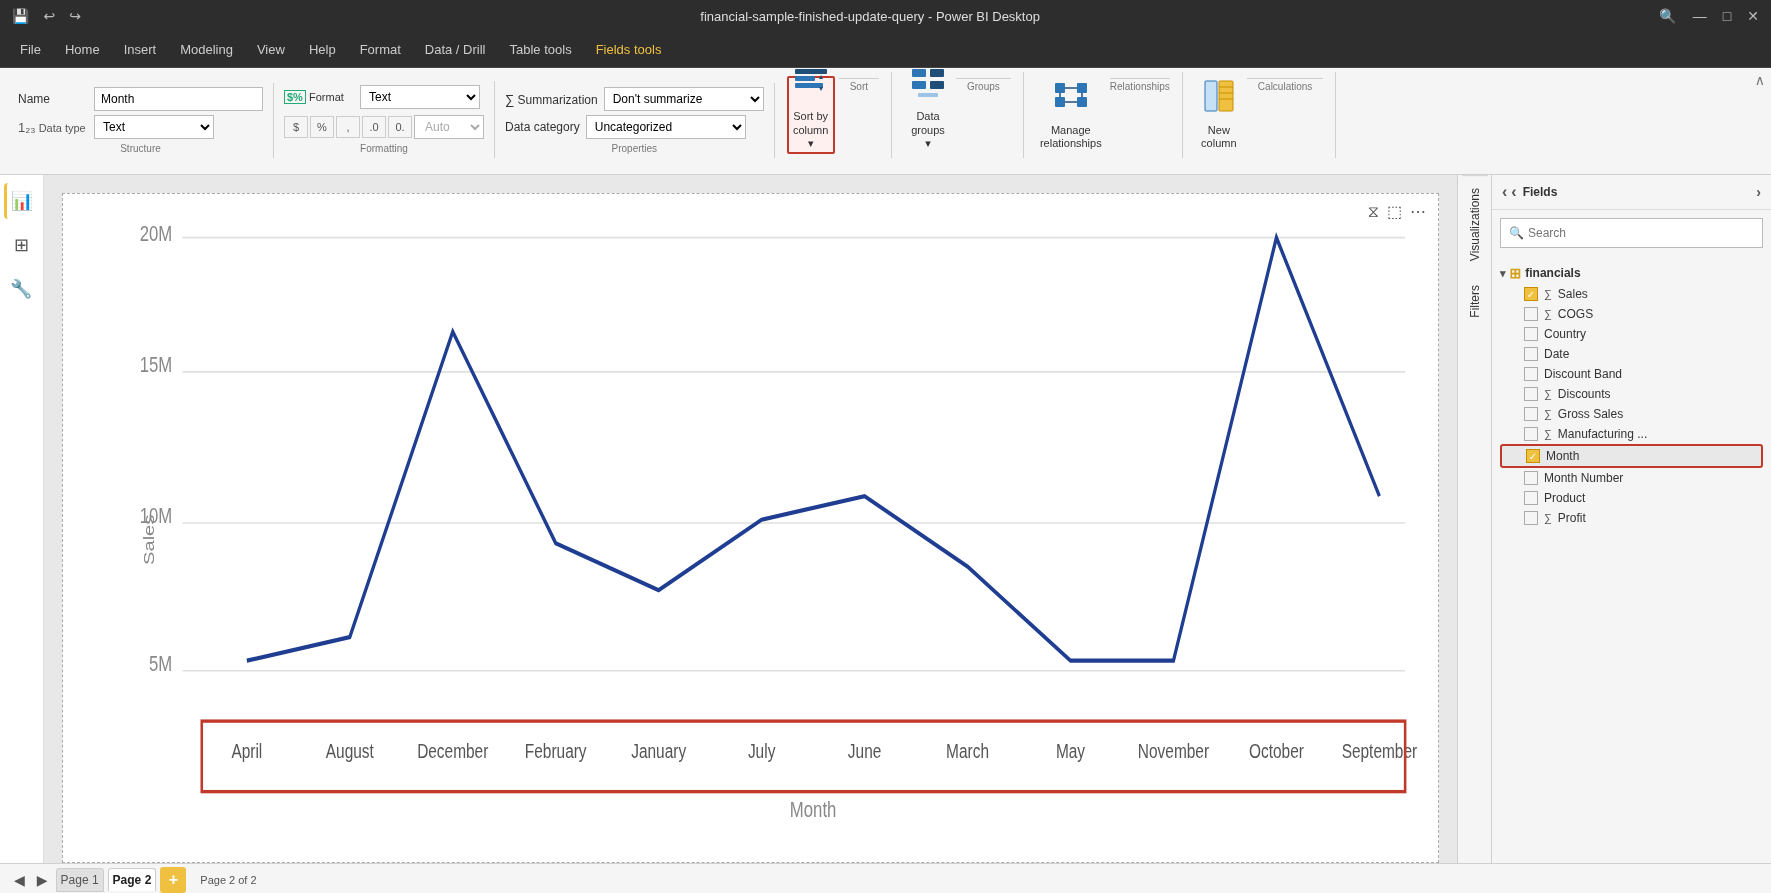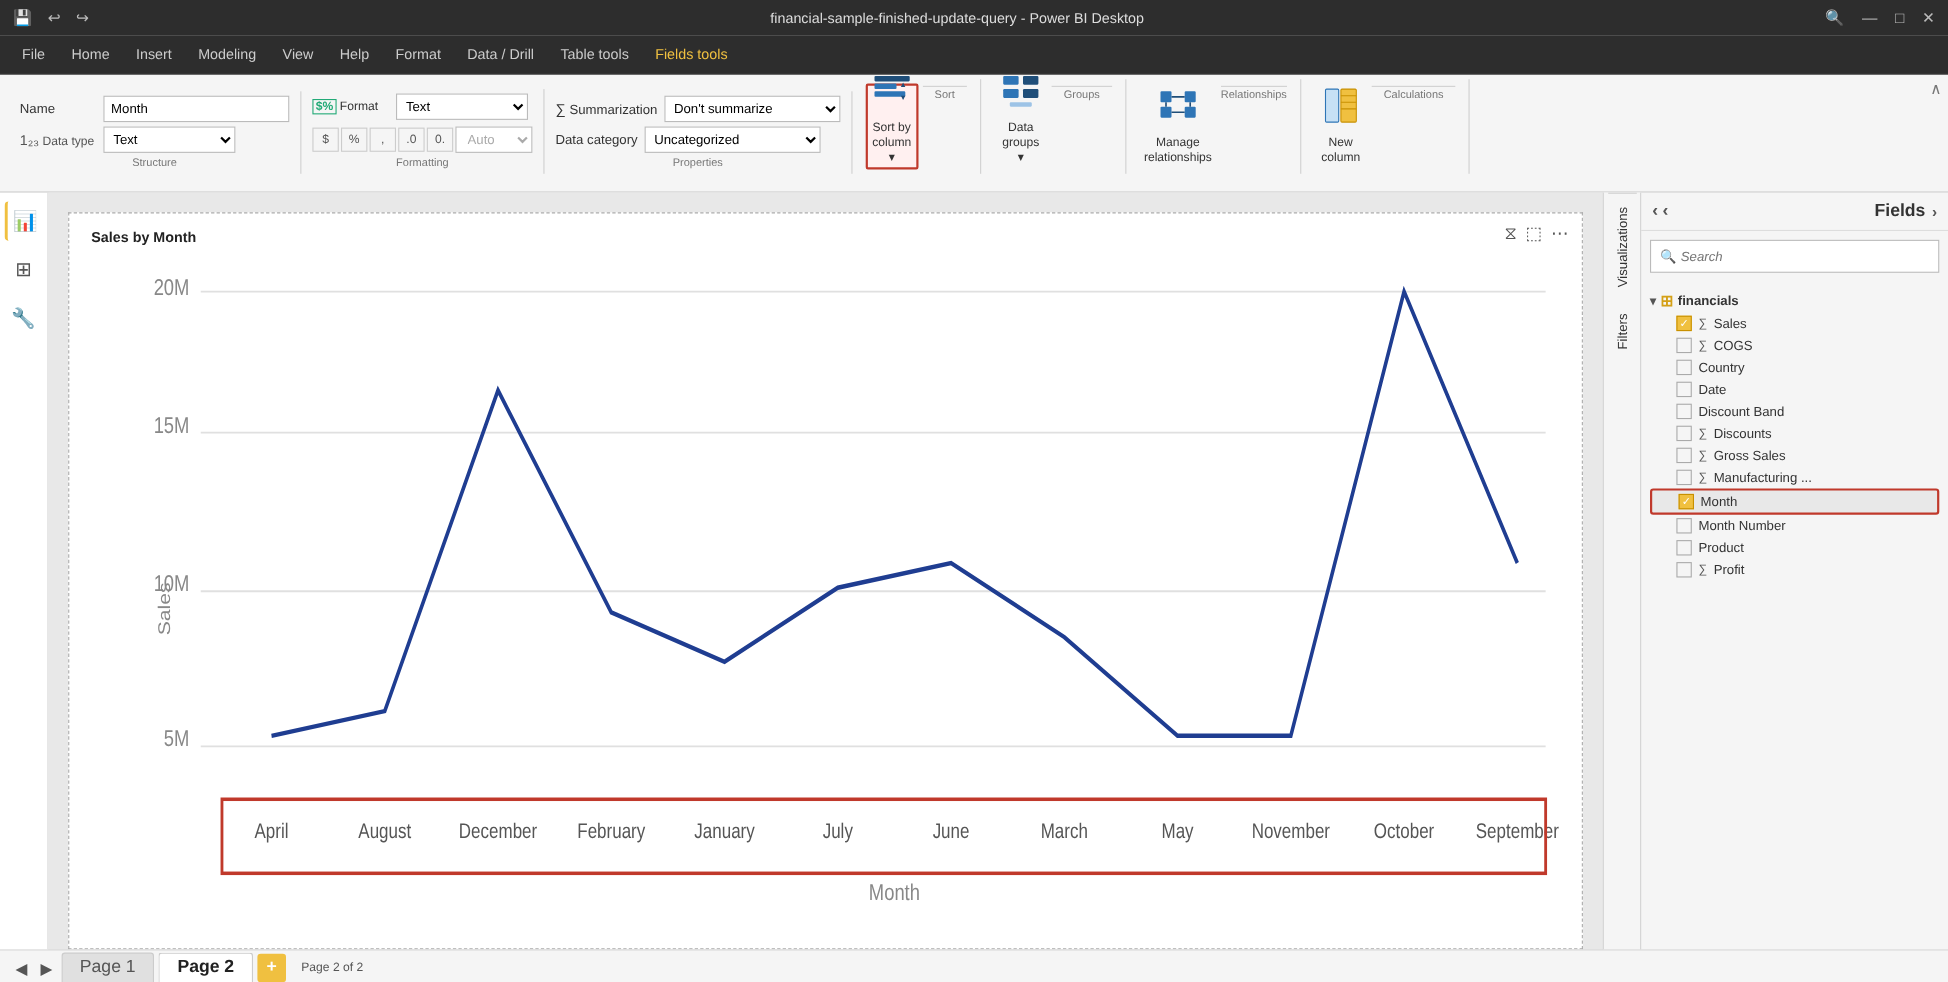--- a/index.html
+++ b/index.html
@@ -203,34 +203,34 @@
     .right-panel-header {
       display: flex;
       align-items: center;
       padding: 8px 10px;
       gap: 6px;
       border-bottom: 1px solid #ddd;
       font-size: 14px; font-weight: 600; color: #333;
     }
     .right-panel-header .nav-arrows { display: flex; gap: 4px; }
     .nav-arrow { font-size: 16px; color: #555; cursor: pointer; }
-    .fields-title { flex: 1; font-size: 16px; font-weight: 600; text-align: right; }
+    .fields-title { flex: 1; font-size: 12px; font-weight: 600; }
     .fields-expand { font-size: 14px; color: #555; cursor: pointer; }
 
     .search-box {
       margin: 8px;
       border: 1px solid #bbb;
       background: white;
       display: flex; align-items: center;
       padding: 4px 8px;
       height: 30px;
     }
     .search-box input {
       border: none; outline: none; background: transparent;
-      font-size: 12px; color: #333; flex: 1; font-style: italic;
+      font-size: 12px; color: #333; flex: 1;
     }
     .search-icon { font-size: 12px; color: #888; margin-right: 4px; }
 
     .fields-list { overflow-y: auto; flex: 1; padding: 4px 0; }
     .fields-section { padding: 2px 8px; }
     .fields-section-header {
       display: flex; align-items: center; gap: 4px;
       padding: 3px 0; cursor: pointer; font-weight: 600; font-size: 12px; color: #333;
     }
     .chevron { font-size: 11px; color: #555; }
@@ -257,22 +257,22 @@
       background: #f5f5f5;
       border-top: 1px solid #d0d0d0;
       display: flex;
       align-items: center;
       padding: 0 10px;
       gap: 4px;
     }
     .page-nav { display: flex; align-items: center; gap: 4px; }
     .page-nav-btn { font-size: 14px; color: #555; cursor: pointer; padding: 2px 4px; }
     .page-tab {
-      padding: 4px 16px;
-      font-size: 16px;
+      padding: 4px 4px;
+      font-size: 12px;
       cursor: pointer;
       border-radius: 3px 3px 0 0;
       background: #e0e0e0;
       color: #555;
       border: 1px solid #ccc;
     }
     .page-tab.active { background: white; color: #222; font-weight: 600; border-bottom: none; }
     .page-add {
       width: 26px; height: 26px;
       background: #f0c040;
@@ -468,21 +468,20 @@
     <div class="sidebar-icon">🔧</div>
   </div>
 
   <div class="canvas-area">
     <div class="chart-container">
       <div class="chart-toolbar">
         <span class="chart-toolbar-btn">⧖</span>
         <span class="chart-toolbar-btn">⬚</span>
         <span class="chart-toolbar-btn">⋯</span>
       </div>
-      <div class="chart-title">Sales by Month</div>
       <div class="chart-body">
         <svg width="100%" height="100%" viewBox="0 0 1000 380" preserveAspectRatio="none">
 
           <text x="32" y="22" font-size="13" fill="#888" text-anchor="end">20M</text>
           <text x="32" y="100" font-size="13" fill="#888" text-anchor="end">15M</text>
           <text x="32" y="190" font-size="13" fill="#888" text-anchor="end">10M</text>
           <text x="32" y="278" font-size="13" fill="#888" text-anchor="end">5M</text>
 
           <line x1="40" y1="20" x2="990" y2="20" stroke="#e0e0e0" stroke-width="1"></line>
           <line x1="40" y1="100" x2="990" y2="100" stroke="#e0e0e0" stroke-width="1"></line>

